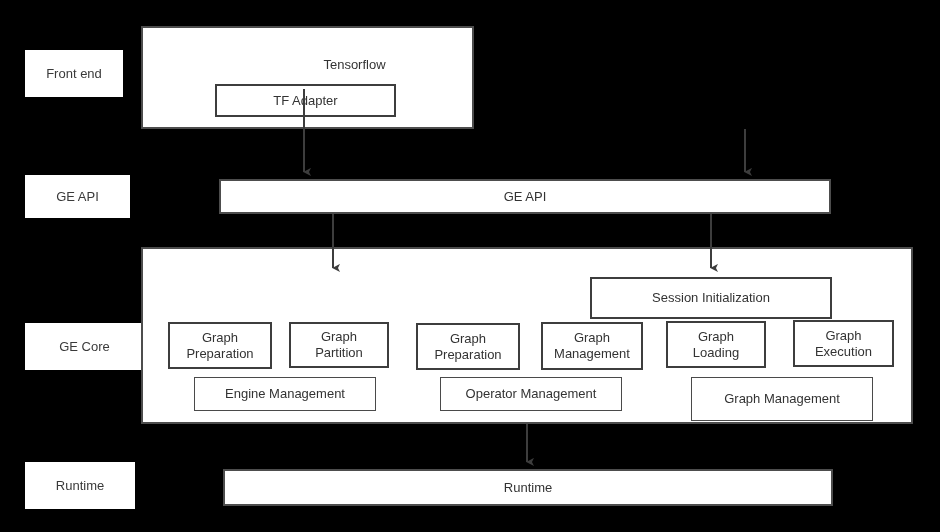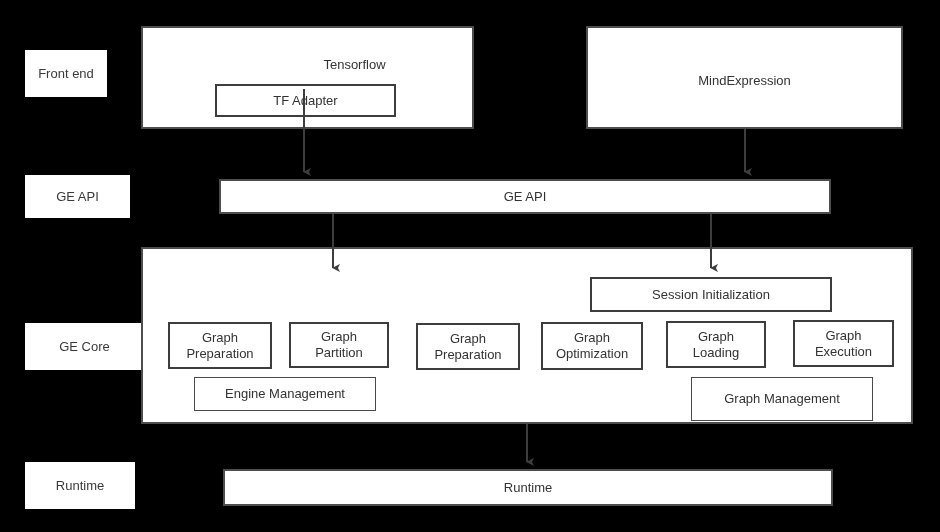--- a/index.html
+++ b/index.html
@@ -70,21 +70,21 @@
     width: 940px;
     height: 532px;
     pointer-events: none;
   }
 </style>
 </head>
 <body>
 
 <div id="canvas">
 
-  <div class="box label-chip" style="left:25px; top:50px; width:82px; height:47px;">
+  <div class="box label-chip" style="left:25px; top:50px; width:98px; height:47px;">
     <span>Front end</span>
   </div>
 
   <div class="box label-chip" style="left:25px; top:175px; width:105px; height:43px;">
     <span>GE API</span>
   </div>
 
   <div class="box label-chip" style="left:25px; top:323px; width:119px; height:47px;">
     <span>GE Core</span>
   </div>
@@ -93,61 +93,61 @@
     <span>Runtime</span>
   </div>
 
   <div class="box panel" style="left:141px; top:26px; width:333px; height:103px; display:block;">
     <div class="panel-title" style="top:29px;padding-left:47px;">Tensorflow</div>
     <div class="box node" style="left:72px; top:56px; width:181px; height:33px;">
       <span>TF Adapter</span>
     </div>
   </div>
 
-  <div class="box panel" style="left:586px; top:26px; width:317px; height:103px; display:block;">
-    <div class="panel-title" style="top:45px;">MindExpression</div>
-  </div>
 
   <div class="box bar" style="left:219px; top:179px; width:612px; height:35px;">
     <span>GE API</span>
   </div>
 
   <div class="box panel" style="left:141px; top:247px; width:772px; height:177px; display:block;">
 
-    <div class="box node" style="left:447px; top:28px; width:242px; height:35px;">
+    <div class="box node" style="left:447px; top:28px; width:242px; height:42px;">
       <span>Session Initialization</span>
     </div>
 
     <div class="box node" style="left:25px; top:73px; width:104px; height:47px; flex-direction:column;">
       <span>Graph</span>
       <span>Preparation</span>
     </div>
     <div class="box node" style="left:146px; top:73px; width:100px; height:46px; flex-direction:column;">
       <span>Graph</span>
       <span>Partition</span>
     </div>
     <div class="box node" style="left:273px; top:74px; width:104px; height:47px; flex-direction:column;">
       <span>Graph</span>
       <span>Preparation</span>
     </div>
     <div class="box node" style="left:398px; top:73px; width:102px; height:48px; flex-direction:column;">
       <span>Graph</span>
-      <span>Optimization</span>
+      <span>Management</span>
     </div>
     <div class="box node" style="left:523px; top:72px; width:100px; height:47px; flex-direction:column;">
       <span>Graph</span>
       <span>Loading</span>
     </div>
     <div class="box node" style="left:650px; top:71px; width:101px; height:47px; flex-direction:column;">
       <span>Graph</span>
       <span>Execution</span>
     </div>
 
     <div class="box node thin" style="left:51px; top:128px; width:182px; height:34px;">
       <span>Engine Management</span>
+    </div>
+    <div class="box node thin" style="left:297px; top:128px; width:182px; height:34px;">
+      <span>Operator Management</span>
     </div>
     <div class="box node thin" style="left:548px; top:128px; width:182px; height:44px;">
       <span>Graph Management</span>
     </div>
   </div>
 
   <div class="box bar" style="left:223px; top:469px; width:610px; height:37px;">
     <span>Runtime</span>
   </div>
 

